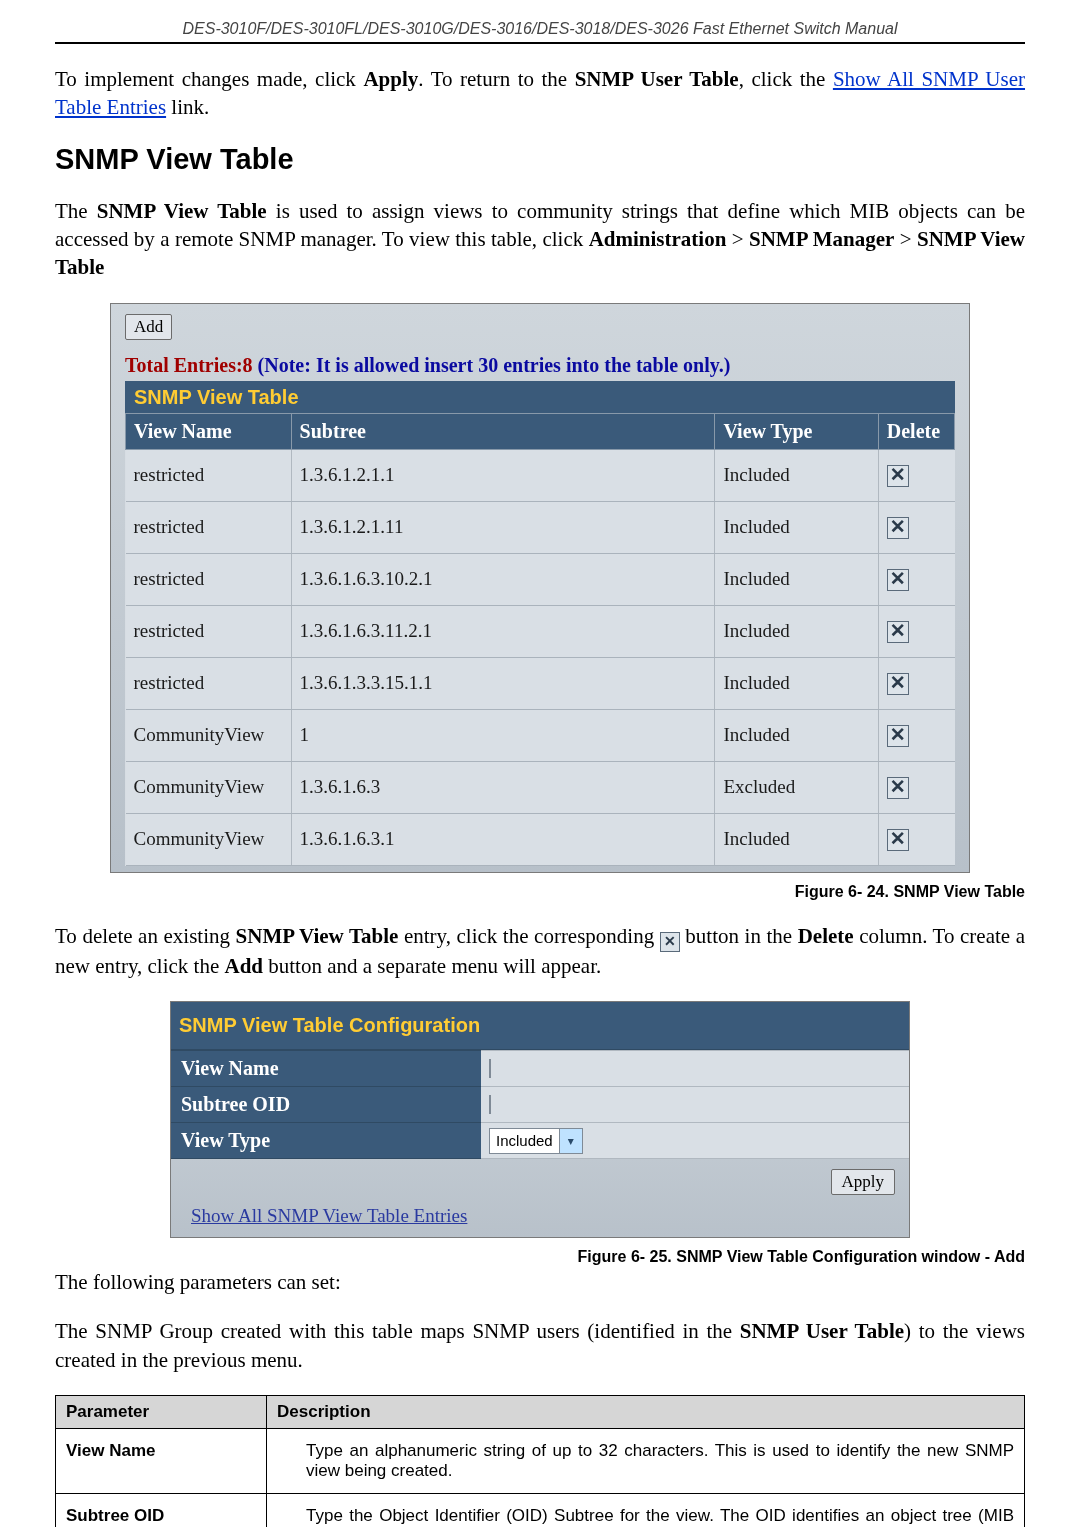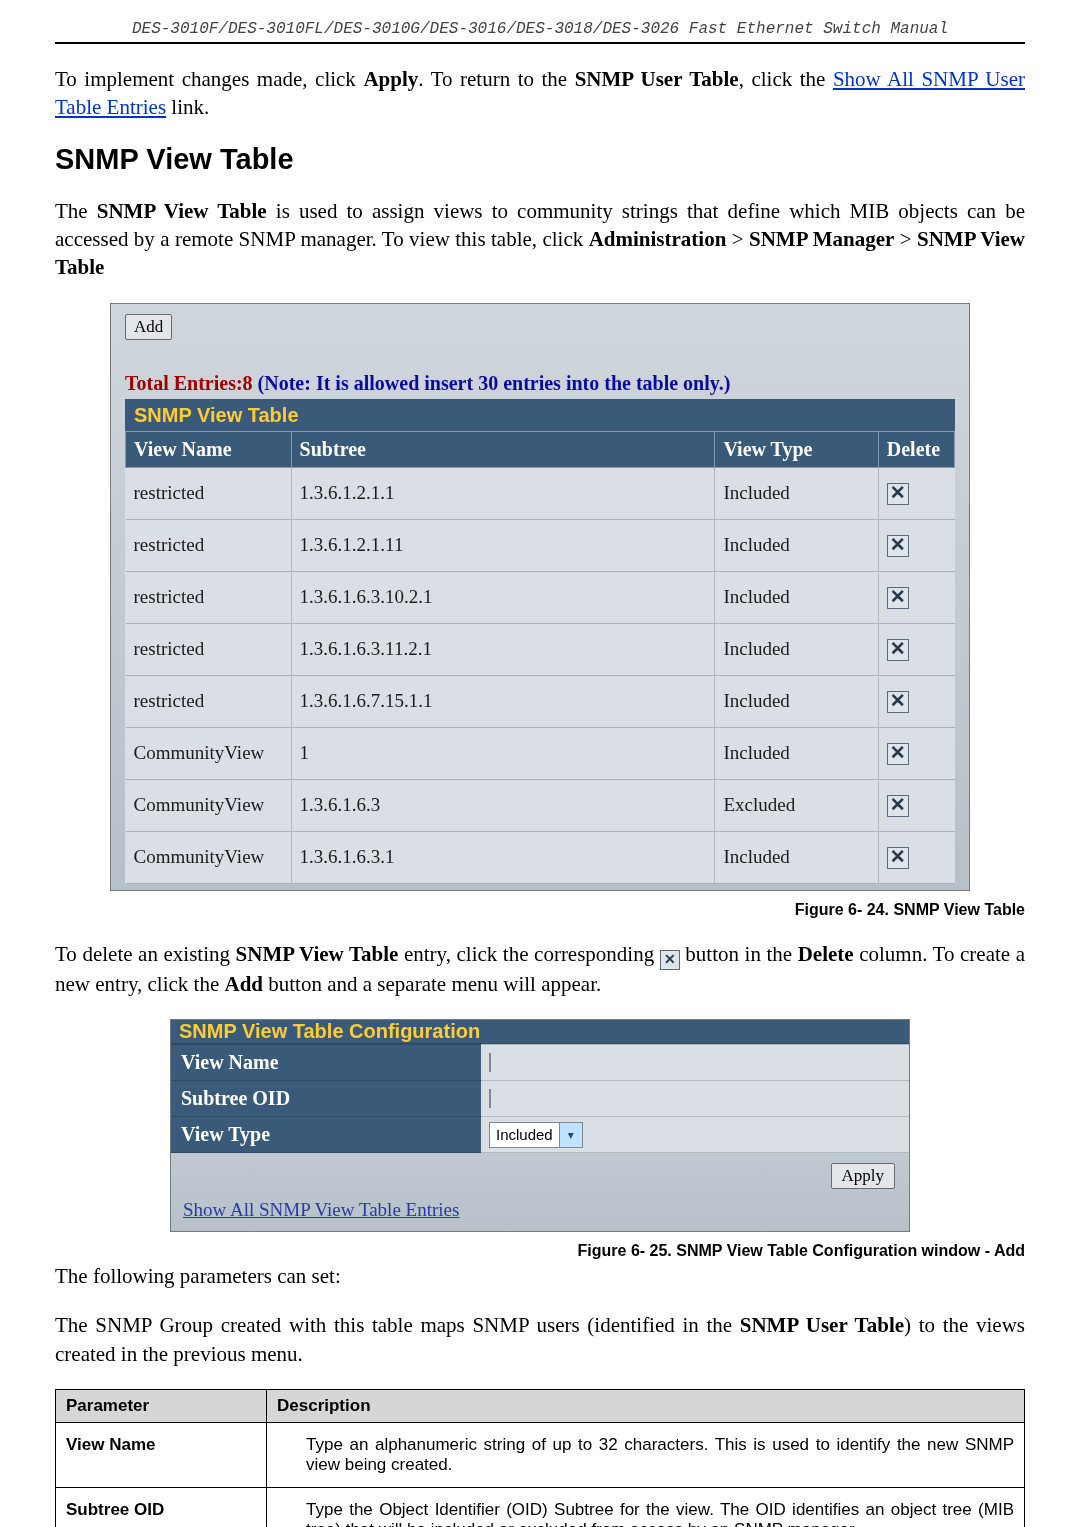--- a/index.html
+++ b/index.html
@@ -8,21 +8,21 @@
     background: #fff;
     font-family: "Times New Roman", Times, serif;
     color: #000;
     width: 1080px;
   }
   .page {
     padding: 20px 55px 40px 55px;
   }
   .header-bar {
     font-style: italic;
-    font-family: Liberation Mono, monospace;
+    font-family: Liberation Sans, sans-serif;
     font-size: 16px;
     text-align: center;
     border-bottom: 2px solid #000;
     padding-bottom: 4px;
     margin-bottom: 8px;
     color: #444;
   }
   .body-text {
     font-size: 21px;
     line-height: 1.35;
@@ -52,21 +52,21 @@
   .add-btn {
     display: inline-block;
     font-family: "Times New Roman", serif;
     font-size: 17px;
     padding: 2px 8px;
     background: #e2e6eb;
     border: 1px solid #6b6b6b;
     border-radius: 2px;
   }
   .total-line {
-    margin-top: 32px;
+    margin-top: 14px;
     font-family: "Times New Roman", serif;
     font-size: 20px;
   }
   .total-line .lbl { color: #a00000; font-weight: bold; }
   .total-line .note { color: #0a0aa0; font-weight: bold; }
   .snmp-title {
     background: #3a5a7a;
     color: #ffcc33;
     font-family: Arial, sans-serif;
     font-weight: bold;
@@ -136,21 +136,21 @@
     border: 1px solid #7a7a7a;
     background: linear-gradient(#cfd6dc, #b8c1ca);
     box-sizing: border-box;
   }
   .cfg-title {
     background: #3a5a7a;
     color: #ffcc33;
     font-family: Arial, sans-serif;
     font-weight: bold;
     font-size: 20px;
-    padding: 0 8px;
+    padding: 12px 8px;
     border-bottom: 1px solid #2f4a63;
   }
   table.cfg {
     width: 100%;
     border-collapse: collapse;
   }
   table.cfg td.label {
     background: #3a5a7a;
     color: #fff;
     font-family: "Times New Roman", serif;
@@ -193,21 +193,21 @@
   .apply-btn {
     display:inline-block;
     font-family: "Times New Roman", serif;
     font-size: 17px;
     padding: 2px 10px;
     background: #e2e6eb;
     border: 1px solid #6b6b6b;
     border-radius: 2px;
   }
   .show-all {
-    padding: 6px 12px 10px 12px;
+    padding: 6px 12px 10px 20px;
     font-family: "Times New Roman", serif;
     font-size: 19px;
   }
   .show-all a { color: #2a3aa0; text-decoration: underline; }
 
   
   table.param {
     width: 100%;
     border-collapse: collapse;
     margin-top: 8px;
@@ -288,21 +288,21 @@
               <td class="col-del"><span class="del-x">✕</span></td>
             </tr>
             <tr>
               <td class="col-vname">restricted</td>
               <td class="col-sub">1.3.6.1.6.3.11.2.1</td>
               <td class="col-vtype">Included</td>
               <td class="col-del"><span class="del-x">✕</span></td>
             </tr>
             <tr>
               <td class="col-vname">restricted</td>
-              <td class="col-sub">1.3.6.1.6.7.15.1.1</td>
+              <td class="col-sub">1.3.6.1.3.3.15.1.1</td>
               <td class="col-vtype">Included</td>
               <td class="col-del"><span class="del-x">✕</span></td>
             </tr>
             <tr>
               <td class="col-vname">CommunityView</td>
               <td class="col-sub">1</td>
               <td class="col-vtype">Included</td>
               <td class="col-del"><span class="del-x">✕</span></td>
             </tr>
             <tr>

